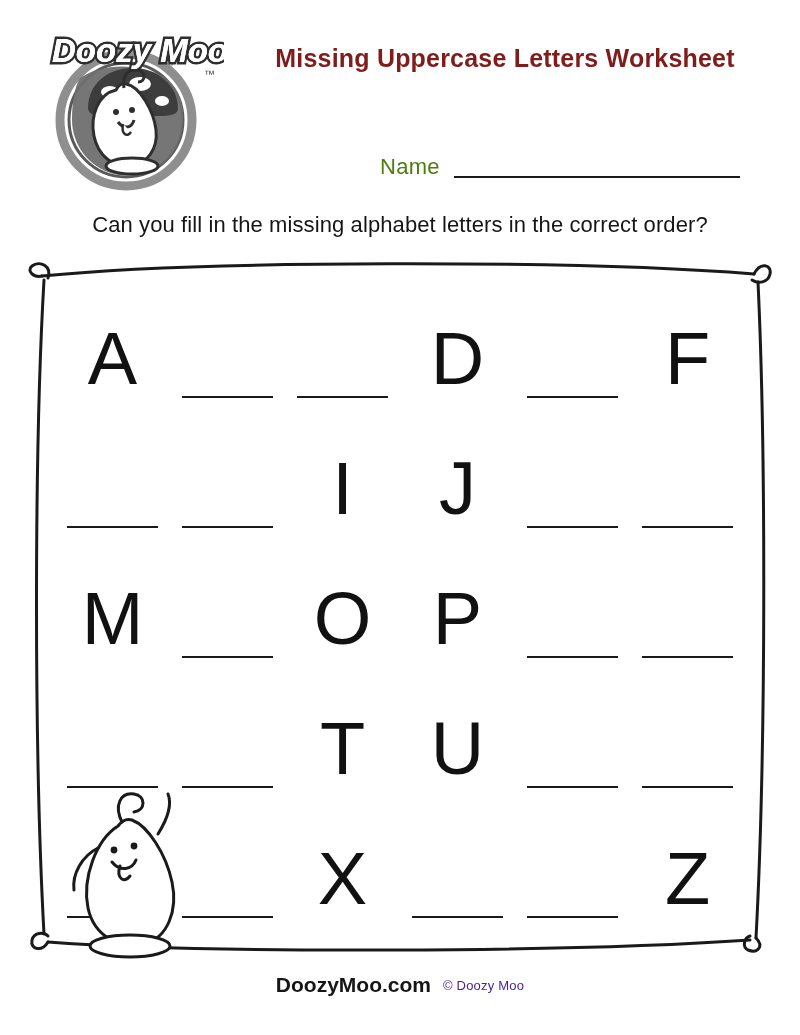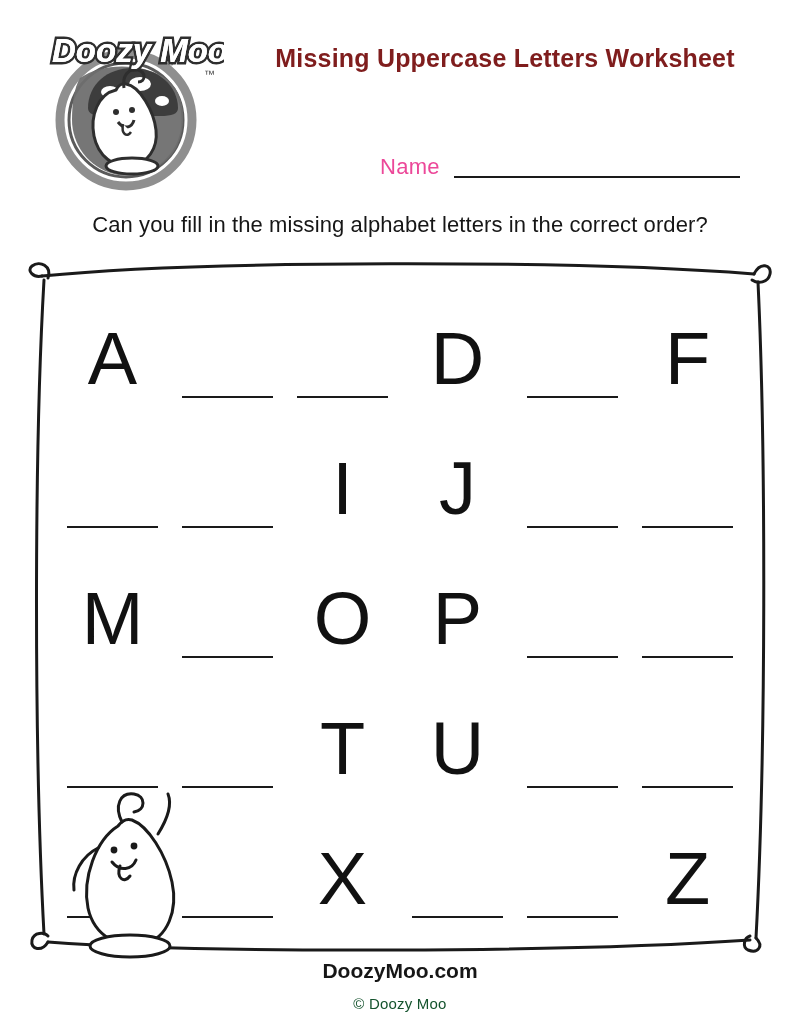--- a/index.html
+++ b/index.html
@@ -50,21 +50,21 @@
     position: absolute;
     left: 380px;
     top: 148px;
     width: 360px;
     height: 34px;
     display: flex;
     align-items: flex-end;
   }
   .name-label {
     font-size: 22px;
-    color: #ec4899;
+    color: #4d7c0f;
     letter-spacing: .3px;
     padding-bottom: 2px;
   }
   .name-line {
     flex: 1;
     height: 0;
     border-bottom: 2px solid #1a1a1a;
     margin-left: 14px;
     margin-bottom: 4px;
   }
@@ -147,30 +147,29 @@
   .footer {
     position: absolute;
     left: 0;
     top: 965px;
     width: 800px;
     height: 40px;
     display: flex;
     align-items: center;
     justify-content: center;
     gap: 12px;
-    flex-direction: column;
   }
   .footer-site {
     font-size: 21px;
     font-weight: bold;
     color: #161616;
   }
   .footer-copy {
-    font-size: 15px;
-    color: #14532d;
+    font-size: 13px;
+    color: #4c1d95;
     letter-spacing: .2px;
   }
 </style>
 </head>
 <body>
 
 <div class="header">
 
   <div class="logo">
     <svg width="196" height="176" viewBox="0 0 196 176" xmlns="http://www.w3.org/2000/svg">

